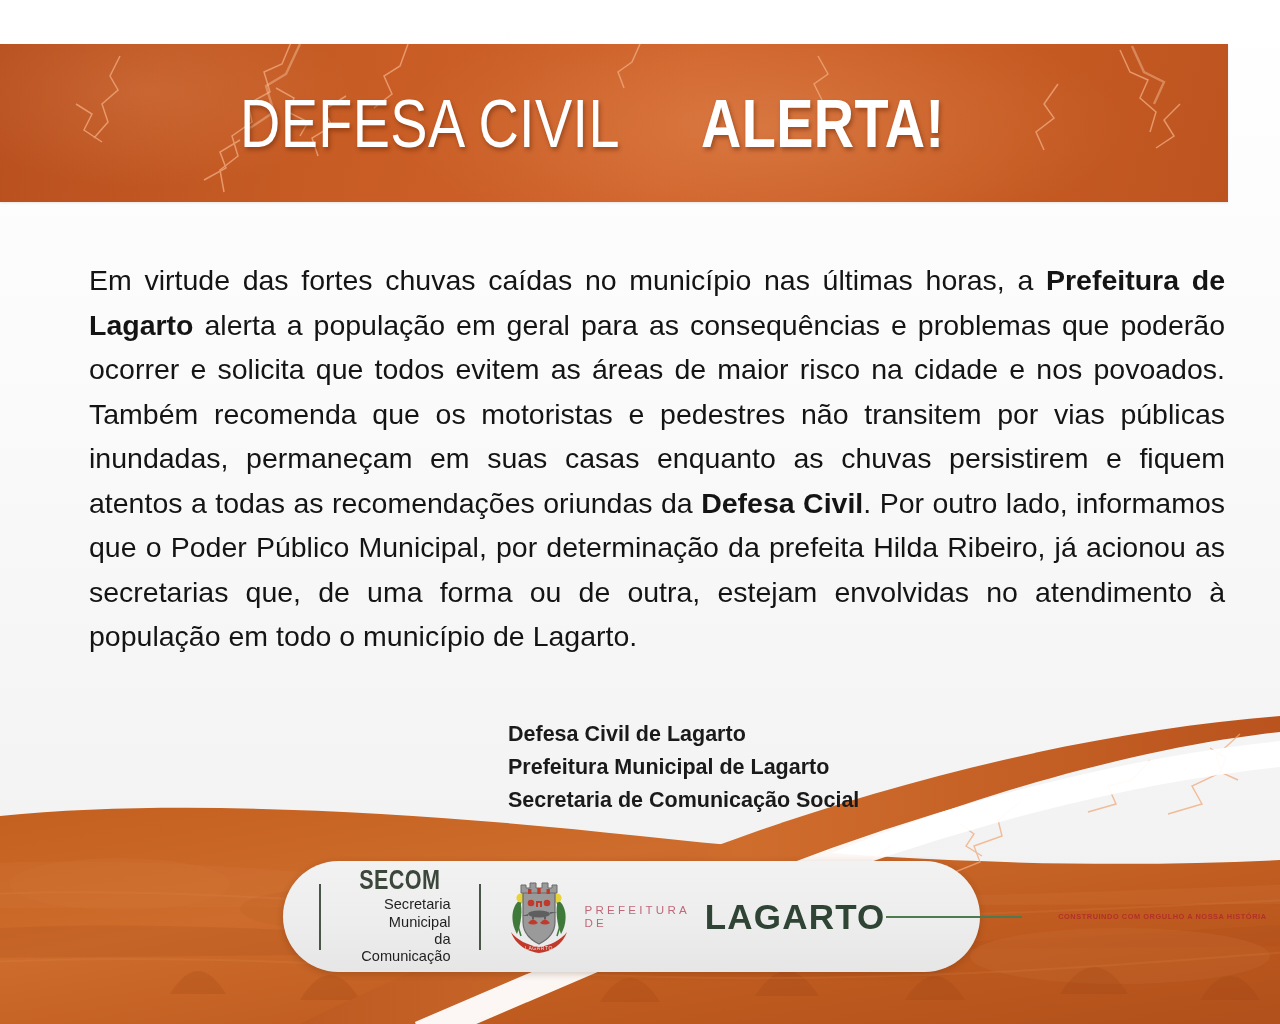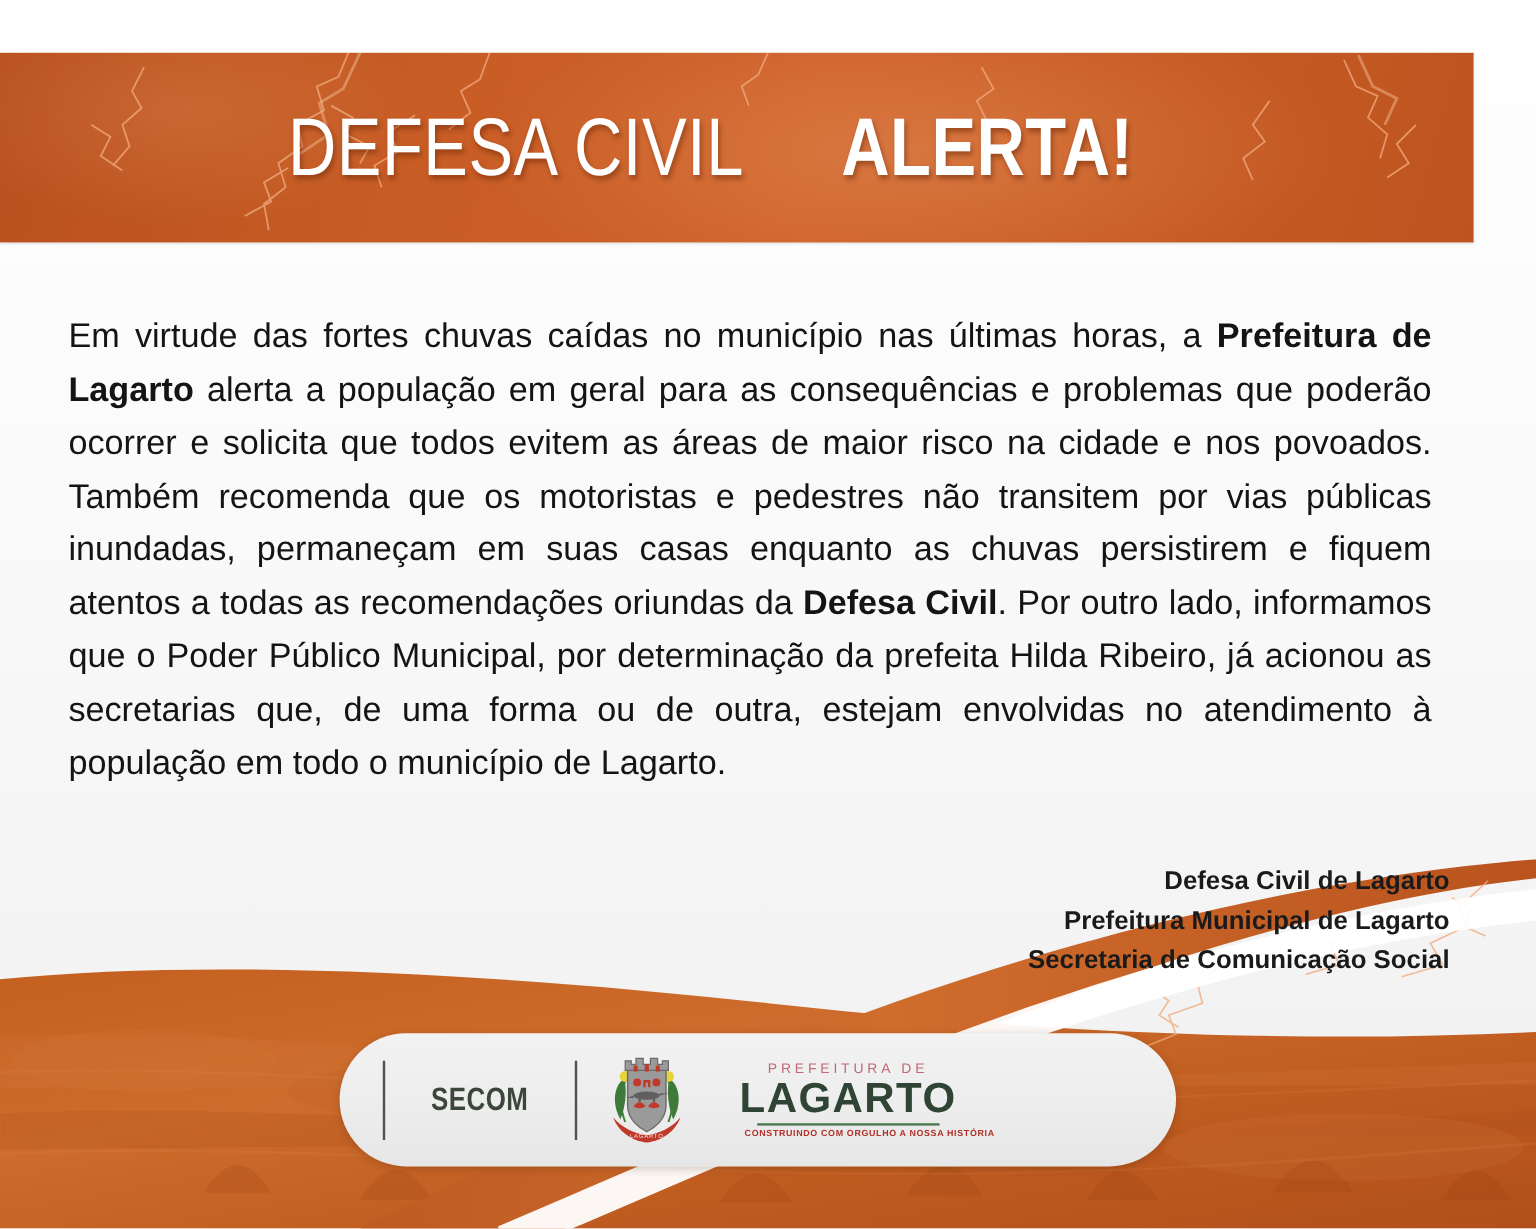--- a/index.html
+++ b/index.html
@@ -68,38 +68,38 @@
     font-stretch:condensed;
     transform:scaleX(.82);
     display:inline-block;
     transform-origin:left center;
     margin-left:-2px;
   }
 
   
   .body-copy{
     position:absolute;
-    left:57px;top:258px;width:1136px;
+    left:89px;top:258px;width:1136px;
     z-index:4;
     color:#141414;
     font-size:28.5px;
     line-height:44.5px;
     text-align:justify;
     text-justify:inter-word;
     -webkit-hyphens:none;hyphens:none;
     font-weight:400;
   }
   .body-copy b{font-weight:700;}
 
   
   .signature{
     position:absolute;
     right:72px;top:718px;width:700px;
     z-index:4;
-    text-align:right;
+    text-align:left;
     color:#1a1a1a;
     font-size:21.5px;
     line-height:33px;
     font-weight:700;
   }
 
   
   .bottom-field{
     position:absolute;
     left:0;bottom:0;width:1280px;height:330px;
@@ -146,21 +146,21 @@
     white-space:pre-line;
   }
   .vdiv{
     width:2px;height:66px;
     background:#4a554a;
     margin:0 12px;
     flex:0 0 auto;
   }
   .crest{flex:0 0 auto;margin:0 10px 0 14px;}
   .lagarto-logo{
-    display:flex;flex-direction:column;align-items:center;
+    display:flex;flex-direction:row;align-items:center;
     margin-left:4px;
   }
   .lg-pref{
     font-size:11.6px;
     letter-spacing:3.2px;
     color:#c0687a;
     font-weight:500;
     margin-bottom:1px;
   }
   .lg-name{
@@ -373,20 +373,22 @@
   </div>
 
   <div class="footer-card">
     <div class="brand-group">
 
 
       <div class="vdiv"></div>
 
       <div class="brand-block">
         <div class="brand-acro">SECOM</div>
+        <div class="brand-sub">Secretaria Municipal
+da Comunicação</div>
       </div>
 
       <div class="vdiv"></div>
 
       <div class="crest">
         <svg width="64" height="78" viewBox="0 0 64 78">
 
           <g fill="#3f7a3a">
             <path d="M13,24 C4,30 3,46 10,58 C14,48 16,34 13,24 Z"></path>
             <path d="M51,24 C60,30 61,46 54,58 C50,48 48,34 51,24 Z"></path>

